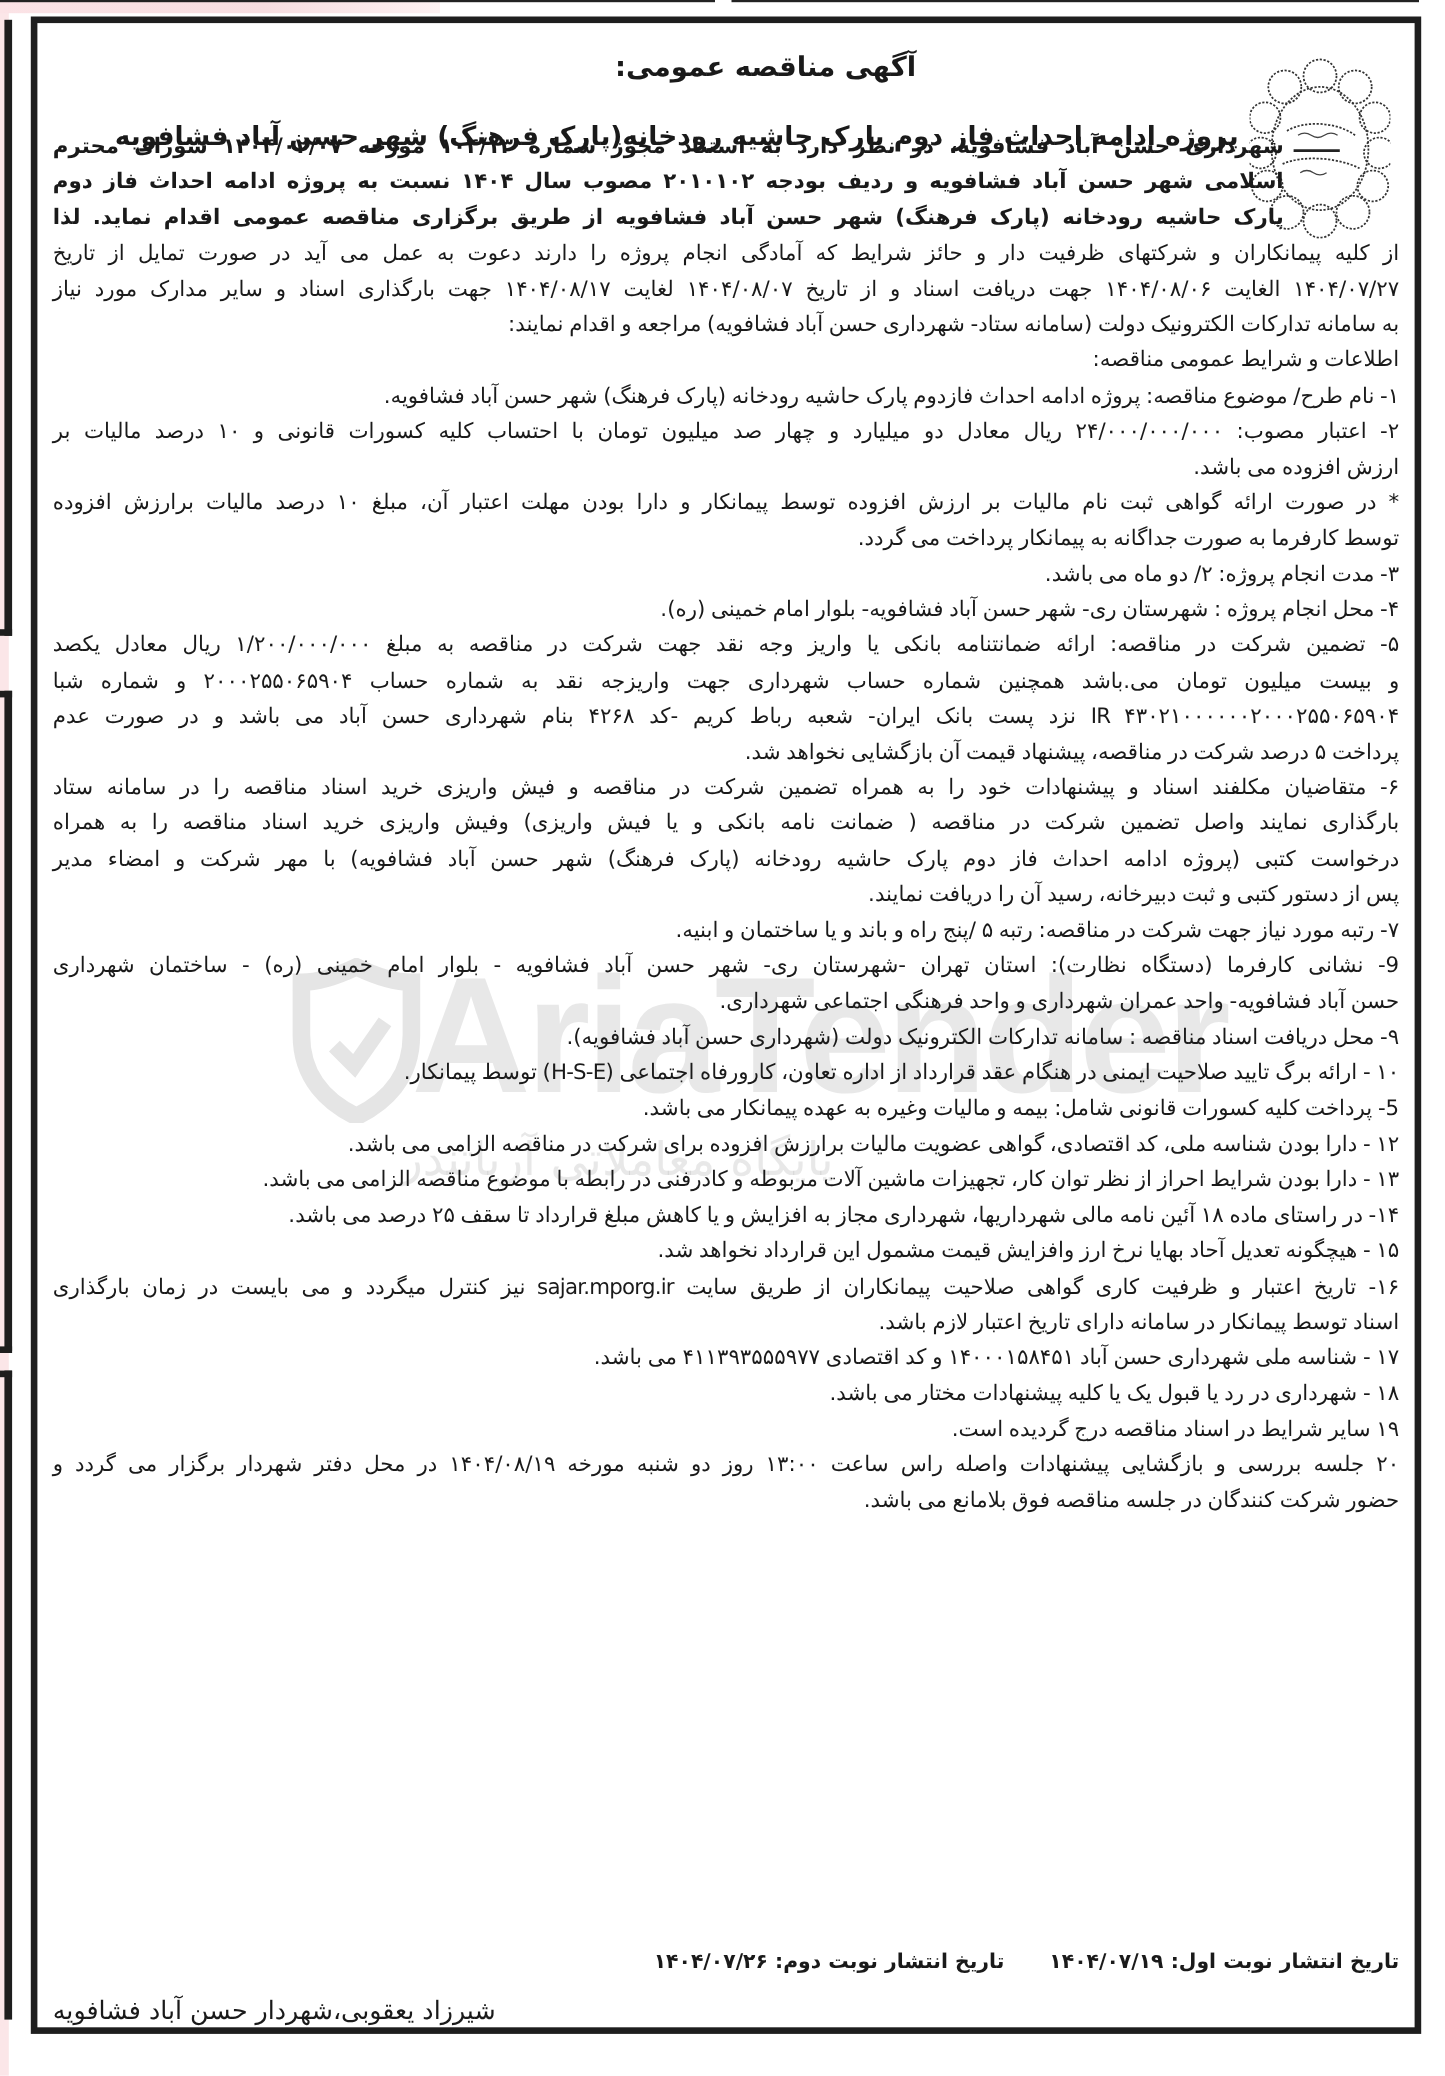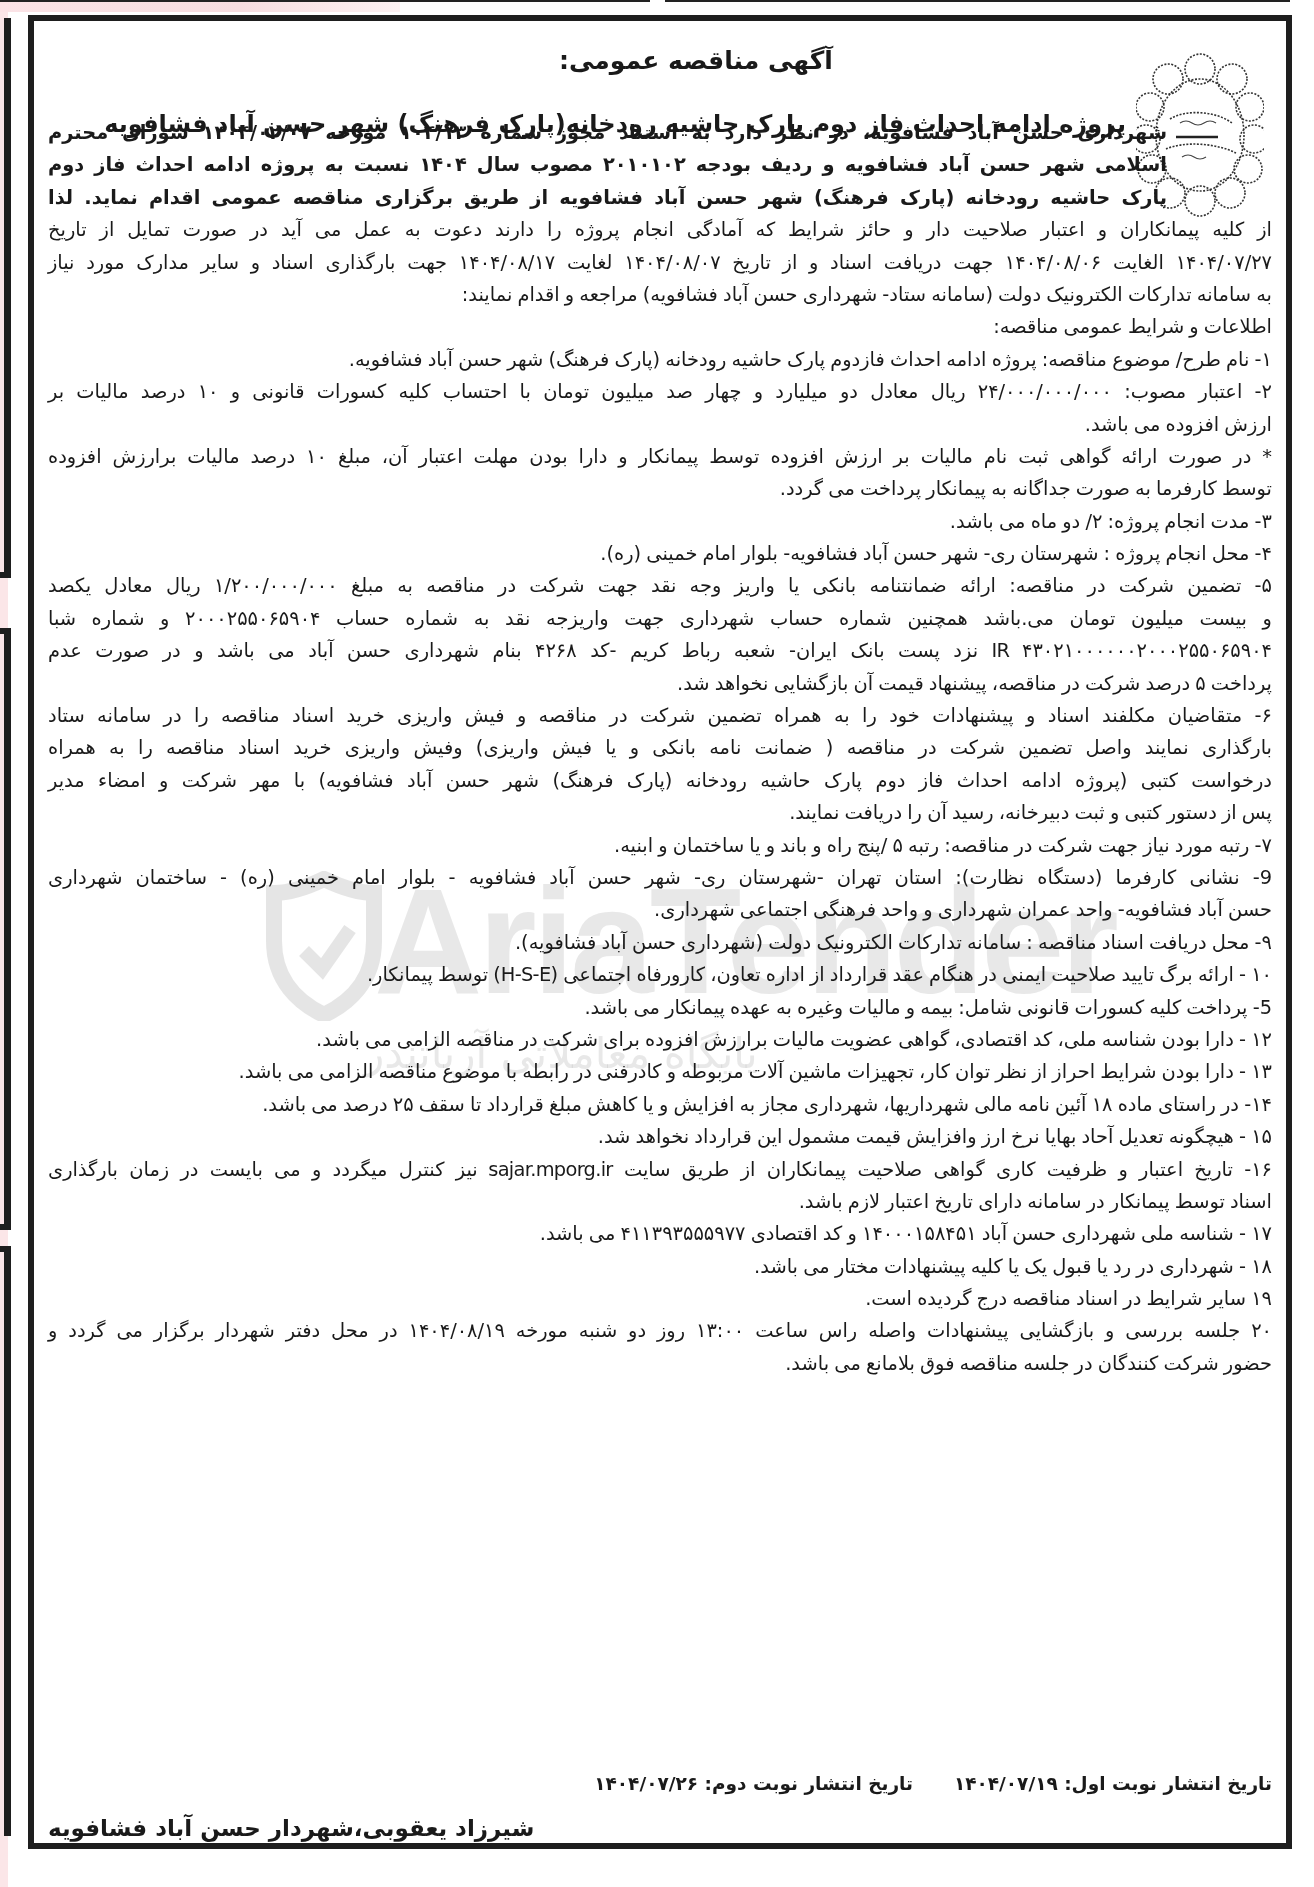--- a/index.html
+++ b/index.html
@@ -140,21 +140,21 @@
       letter-spacing: -0.6px;
       white-space: nowrap;
     }
     .pub-dates .gap { display: inline-block; width: 28px; }
     .signature-wrap {
       position: absolute;
       left: 14px;
       top: 1790px;
       direction: rtl;
       font-family: "DejaVu Sans", sans-serif;
-      font-weight: bold;
+      font-weight: normal;
       font-size: 23px;
       line-height: 34px;
       letter-spacing: -0.8px;
       white-space: nowrap;
     }
 
     
     .watermark {
       position: absolute;
       left: 230px;
@@ -252,21 +252,21 @@
       </g>
     </svg>
 
     <div class="title-1">آگهی مناقصه عمومی:</div>
     <div class="title-2">پروژه ادامه احداث فاز دوم پارک حاشیه رودخانه(پارک فرهنگ) شهر حسن آباد فشافویه</div>
 
     <div class="body">
       <div class="line intro-narrow justify">شهرداری حسن آباد فشافویه، در نظر دارد به استناد مجوز شماره ۱۰۴/۱۳ مورخه ۱۴۰۴/۰۲/۰۷ شورای محترم</div>
       <div class="line intro-narrow justify">اسلامی شهر حسن آباد فشافویه و ردیف بودجه ۲۰۱۰۱۰۲ مصوب سال ۱۴۰۴ نسبت به پروژه ادامه احداث فاز دوم</div>
       <div class="line intro-narrow justify">پارک حاشیه رودخانه (پارک فرهنگ) شهر حسن آباد فشافویه از طریق برگزاری مناقصه عمومی اقدام نماید. لذا</div>
-      <div class="line justify">از کلیه پیمانکاران و اعتبار صلاحیت دار و حائز شرایط که آمادگی انجام پروژه را دارند دعوت به عمل می آید در صورت تمایل از تاریخ</div>
+      <div class="line justify">از کلیه پیمانکاران و شرکتهای ظرفیت دار و حائز شرایط که آمادگی انجام پروژه را دارند دعوت به عمل می آید در صورت تمایل از تاریخ</div>
       <div class="line justify">۱۴۰۴/۰۷/۲۷ الغایت ۱۴۰۴/۰۸/۰۶ جهت دریافت اسناد و از تاریخ ۱۴۰۴/۰۸/۰۷ لغایت ۱۴۰۴/۰۸/۱۷ جهت بارگذاری اسناد و سایر مدارک مورد نیاز</div>
       <div class="line">به سامانه تدارکات الکترونیک دولت (سامانه ستاد- شهرداری حسن آباد فشافویه) مراجعه و اقدام نمایند:</div>
 
       <div class="line">اطلاعات و شرایط عمومی مناقصه:</div>
 
       <div class="line">۱- نام طرح/ موضوع مناقصه: پروژه ادامه احداث فازدوم پارک حاشیه رودخانه (پارک فرهنگ) شهر حسن آباد فشافویه.</div>
 
       <div class="line justify">۲- اعتبار مصوب: ۲۴/۰۰۰/۰۰۰/۰۰۰ ریال معادل دو میلیارد و چهار صد میلیون تومان با احتساب کلیه کسورات قانونی و ۱۰ درصد مالیات بر</div>
       <div class="line">ارزش افزوده می باشد.</div>
       <div class="line justify">* در صورت ارائه گواهی ثبت نام مالیات بر ارزش افزوده توسط پیمانکار و دارا بودن مهلت اعتبار آن، مبلغ ۱۰ درصد مالیات برارزش افزوده</div>

